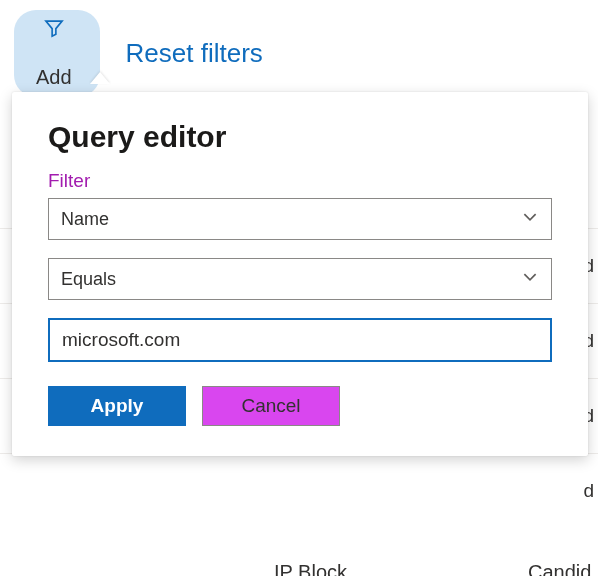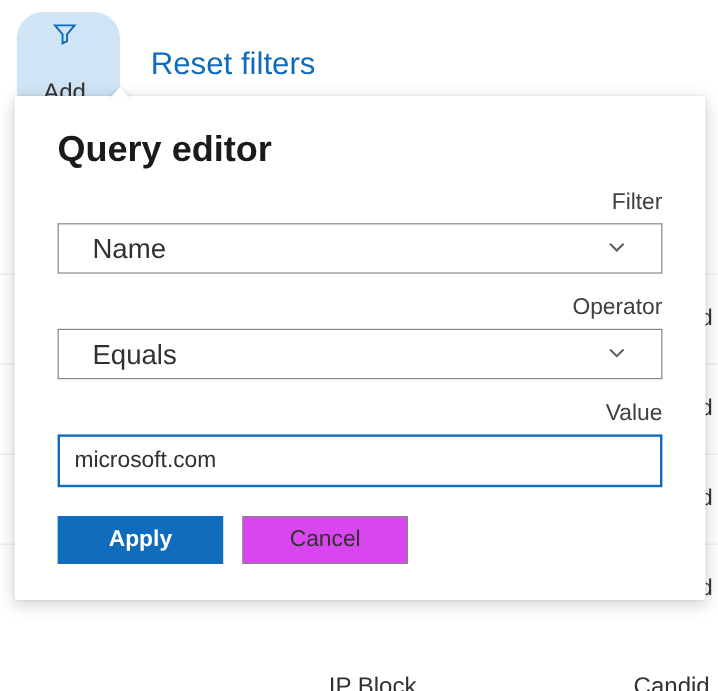--- a/index.html
+++ b/index.html
@@ -51,55 +51,54 @@
       width: 0;
       height: 0;
       border-left: 10px solid transparent;
       border-right: 10px solid transparent;
       border-bottom: 12px solid #ffffff;
       filter: drop-shadow(0 -1px 1px rgba(0,0,0,0.12));
       z-index: 3;
     }
     .popover {
       position: absolute;
-      top: 80px;
+      top: 92px;
       left: 12px;
       width: 576px;
       background: #ffffff;
       box-shadow: 0 4px 14px rgba(0,0,0,0.18), 0 0 2px rgba(0,0,0,0.12);
       border-radius: 2px;
       padding: 28px 36px 30px 36px;
       z-index: 2;
     }
     .popover-title {
       font-size: 30px;
       font-weight: 600;
       color: #1b1a19;
       margin-bottom: 16px;
     }
     .field-label {
       font-size: 19px;
-      color: #404040;
+      color: #a21caf;
       margin-bottom: 6px;
       margin-top: 10px;
-      text-align: right;
     }
     .field-label:first-of-type {
       margin-top: 0;
     }
     .select-box {
       width: 100%;
       border: 1px solid #8a8886;
       background: #ffffff;
       height: 42px;
       display: flex;
       align-items: center;
       justify-content: space-between;
-      padding: 0 28px;
-      font-size: 23px;
+      padding: 0 12px;
+      font-size: 18px;
       color: #323130;
       cursor: pointer;
       margin-bottom: 18px;
     }
     .chevron-down {
       width: 18px;
       height: 18px;
       color: #605e5c;
     }
     .text-input {
@@ -220,30 +219,28 @@
   <div class="field-label">Filter</div>
   <div class="select-box">
     <span>Name</span>
     <span>
       <svg class="chevron-down" viewBox="0 0 16 16" fill="none" stroke="currentColor" stroke-width="1.5">
         <path d="M3 5.5 L8 10.5 L13 5.5"></path>
       </svg>
     </span>
   </div>
 
-  <div class="field-label">Operator</div>
   <div class="select-box">
     <span>Equals</span>
     <span>
       <svg class="chevron-down" viewBox="0 0 16 16" fill="none" stroke="currentColor" stroke-width="1.5">
         <path d="M3 5.5 L8 10.5 L13 5.5"></path>
       </svg>
     </span>
   </div>
 
-  <div class="field-label">Value</div>
   <input type="text" class="text-input" value="microsoft.com" style="">
 
   <div class="button-row">
     <button class="btn btn-primary">Apply</button>
     <button class="btn btn-secondary">Cancel</button>
   </div>
 </div>
 
 </body></html>

